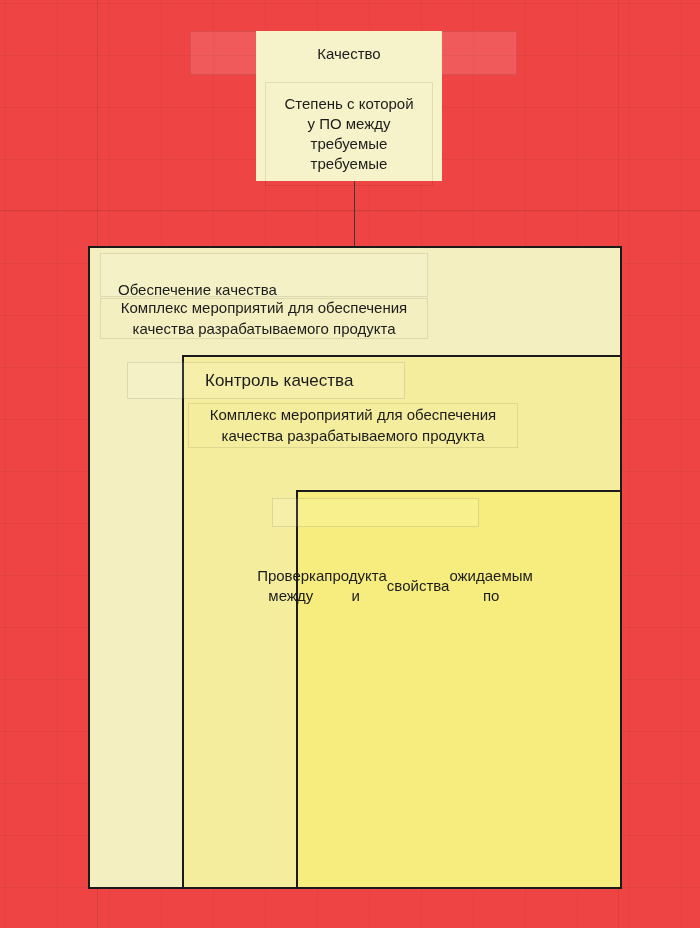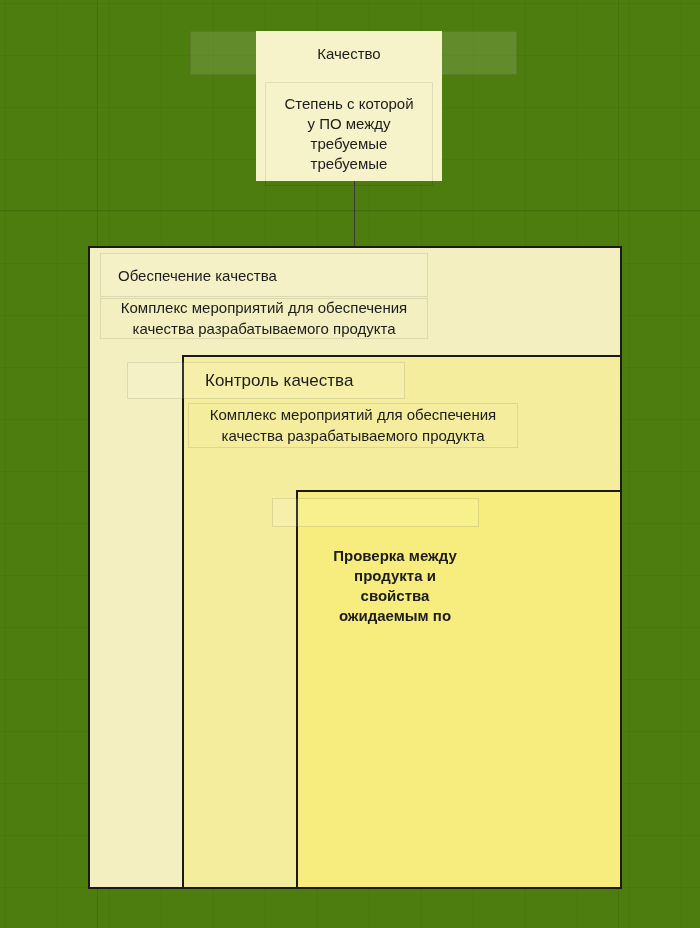--- a/index.html
+++ b/index.html
@@ -5,21 +5,21 @@
   html, body {
     margin: 0;
     padding: 0;
     background: #f2f2f2;
   }
   #canvas {
     position: relative;
     width: 700px;
     height: 928px;
     overflow: hidden;
-    background-color: #4d7c0f;
+    background-color: #ef4444;
     font-family: "Liberation Sans", sans-serif;
   }
   
   #grid-minor {
     position: absolute;
     inset: 0;
     background-image:
       linear-gradient(to right, rgba(0,0,0,0.045) 1px, transparent 1px),
       linear-gradient(to bottom, rgba(0,0,0,0.045) 1px, transparent 1px);
     background-size: 52px 52px;
@@ -106,21 +106,21 @@
     <span>у ПО между</span>
     <span>требуемые</span>
     <span>требуемые</span>
   </div>
 
   <div class="connector" style="left:354px; top:181px; height:66px;"></div>
 
   <div class="concept-box" style="left:88px; top:246px; width:534px; height:643px; background:#f3efc0;">
   </div>
   <div class="ghost-rect" style="left:100px; top:253px; width:328px; height:44px;"></div>
-  <div class="box-title" style="left:100px; top:253px; width:328px; height:44px; border:none;">
+  <div class="box-title" style="left:100px; top:267px; width:328px; height:44px; border:none;">
     <span>Обеспечение качества</span>
   </div>
   <div class="box-desc" style="left:100px; top:298px; width:328px; height:41px; flex-direction:column;">
     <span>Комплекс мероприятий для обеспечения</span>
     <span>качества разрабатываемого продукта</span>
   </div>
 
   <div class="concept-box" style="left:182px; top:355px; width:440px; height:534px; background:#f4ed9e;">
   </div>
   <div class="ghost-rect" style="left:127px; top:362px; width:278px; height:37px;"></div>
@@ -128,20 +128,20 @@
     <span>Контроль качества</span>
   </div>
   <div class="box-desc" style="left:188px; top:403px; width:330px; height:45px; flex-direction:column;">
     <span>Комплекс мероприятий для обеспечения</span>
     <span>качества разрабатываемого продукта</span>
   </div>
 
   <div class="concept-box" style="left:296px; top:490px; width:326px; height:399px; background:#f7ed7e;">
   </div>
   <div class="ghost-rect" style="left:272px; top:498px; width:207px; height:29px;"></div>
-  <div class="box-desc" style="left:300px; top:540px; width:190px; height:92px; flex-direction:column; border:none;font-weight:bold;">
+  <div class="box-desc" style="left:300px; top:540px; width:190px; height:92px; border:none;">
     <span>Проверка между</span>
     <span>продукта и</span>
     <span>свойства</span>
     <span>ожидаемым по</span>
   </div>
 
 </div>
 
 </body></html>

